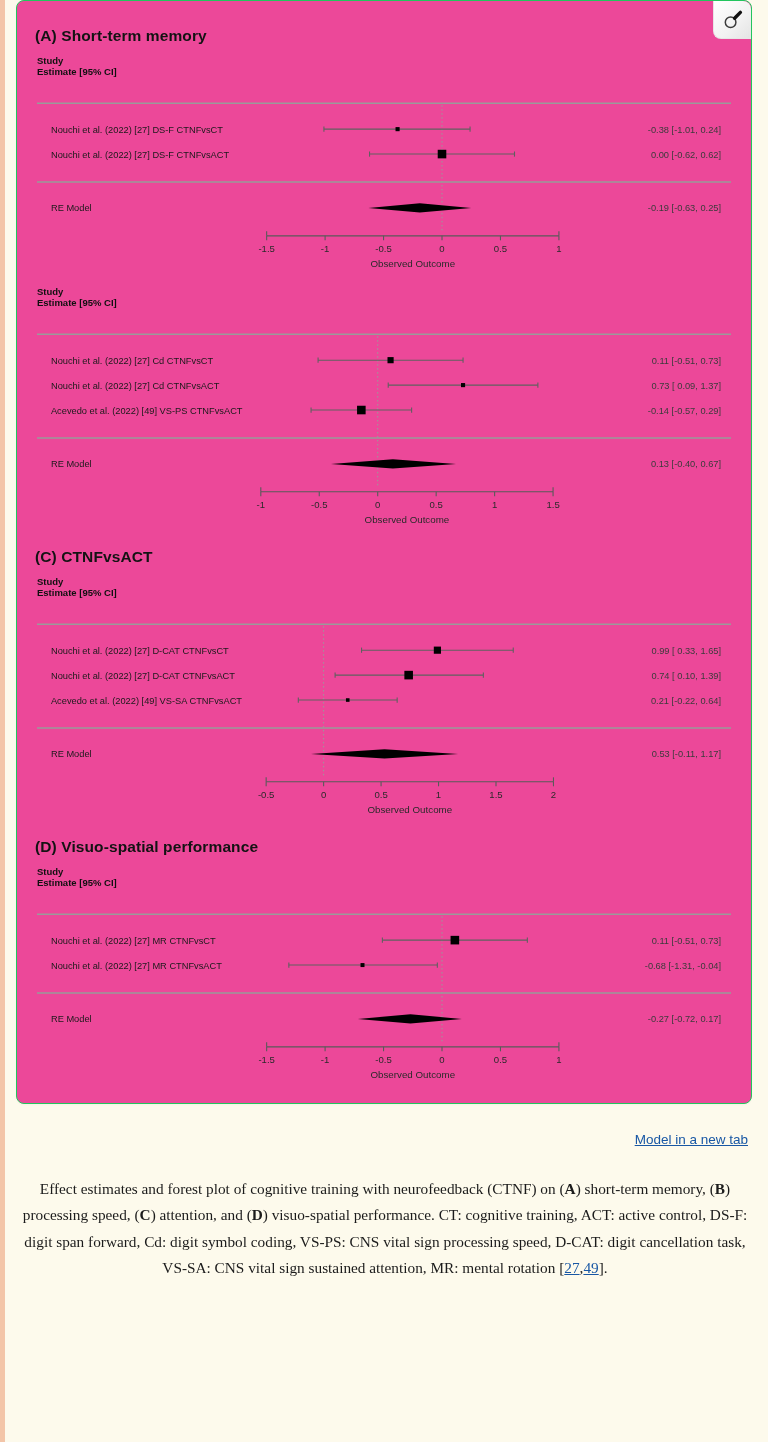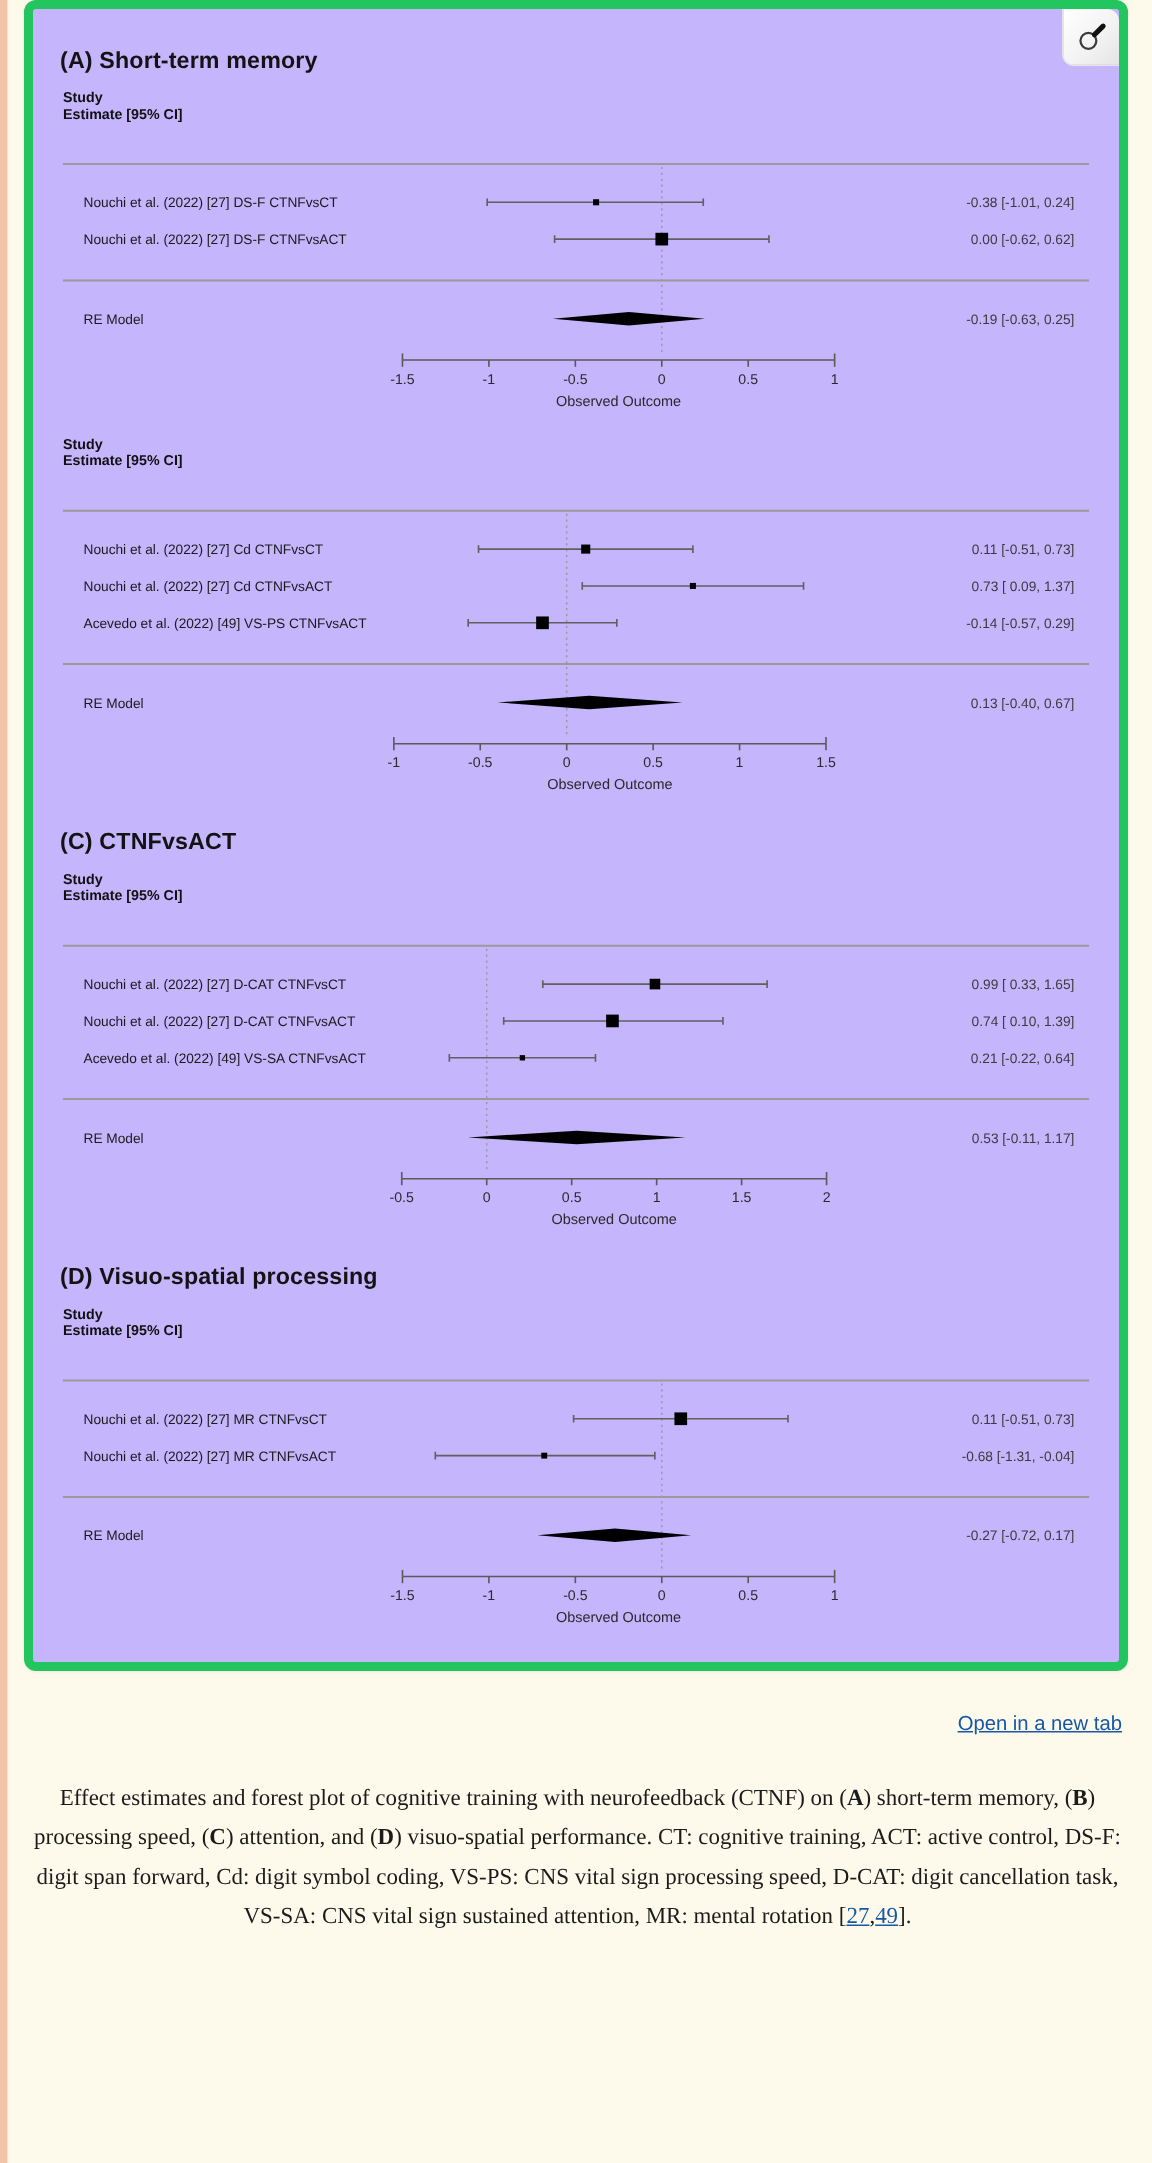--- a/index.html
+++ b/index.html
@@ -21,22 +21,22 @@
   }
   .wrap { padding: 0 16px; }
   .figure-label {
     font-family: "Liberation Sans", sans-serif;
     font-size: 15px;
     color: #1a1a1a;
     padding: 32px 0 14px 4px;
     letter-spacing: .1px;
   }
   .figure-card {
-    background: #c4b5fd;
-    border: 6px solid #22c55e;
+    background: #ec4899;
+    border: 1px solid #22c55e;
     border-radius: 8px;
     padding: 14px 16px 12px 16px;
     position: relative;
     box-shadow: 0 1px 2px rgba(0,0,0,.03);
   }
   .magnifier {
     position: absolute;
     top: 0px; right: 0px;
     width: 38px; height: 38px;
     border-bottom-left-radius: 8px;
@@ -254,21 +254,21 @@
             <line x1="406.6949152542373" x2="406.6949152542373" y1="184" y2="188.5" stroke="#5a5a5a" stroke-width="1.1"></line>
             <text x="406.6949152542373" y="200" font-size="9.6" fill="#2a2a2a" text-anchor="middle" font-family="&quot;Liberation Sans&quot;, sans-serif">1</text>
             <line x1="464.32203389830505" x2="464.32203389830505" y1="184" y2="188.5" stroke="#5a5a5a" stroke-width="1.1"></line>
             <text x="464.32203389830505" y="200" font-size="9.6" fill="#2a2a2a" text-anchor="middle" font-family="&quot;Liberation Sans&quot;, sans-serif">1.5</text>
             <line x1="521.9491525423729" x2="521.9491525423729" y1="184" y2="188.5" stroke="#5a5a5a" stroke-width="1.1"></line>
             <text x="521.9491525423729" y="200" font-size="9.6" fill="#2a2a2a" text-anchor="middle" font-family="&quot;Liberation Sans&quot;, sans-serif">2</text>
             <text x="377.8813559322034" y="215" font-size="9.8" fill="#2a2a2a" text-anchor="middle" font-family="&quot;Liberation Sans&quot;, sans-serif">Observed Outcome</text>
           </svg>
         </div>
         <div class="panel">
-          <div class="panel-title">(D) Visuo-spatial processing</div>
+          <div class="panel-title">(D) Visuo-spatial performance</div>
           <div class="panel-head">
             <span>Study</span>
             <span>Estimate [95% CI]</span>
           </div>
           <svg viewBox="0 0 704 203" width="704" height="203" class="plot-svg">
             <line x1="4" x2="700" y1="26" y2="26" stroke="#9a9a9a" stroke-width="1.4"></line>
             <line x1="4" x2="700" y1="105" y2="105" stroke="#9a9a9a" stroke-width="1.4"></line>
             <line x1="410.17241379310343" x2="410.17241379310343" y1="28" y2="155" stroke="#9b9b9b" stroke-width="1" stroke-dasharray="1.5,2.5"></line>
             <g>
               <text x="18" y="55.5" font-size="9.3" fill="#1a1a1a" font-family="&quot;Liberation Sans&quot;, sans-serif">Nouchi et al. (2022) [27] MR CTNFvsCT</text>
@@ -305,20 +305,20 @@
             <line x1="527.4137931034483" x2="527.4137931034483" y1="159" y2="163.5" stroke="#5a5a5a" stroke-width="1.1"></line>
             <text x="527.4137931034483" y="175" font-size="9.6" fill="#2a2a2a" text-anchor="middle" font-family="&quot;Liberation Sans&quot;, sans-serif">1</text>
             <text x="380.8620689655172" y="190" font-size="9.8" fill="#2a2a2a" text-anchor="middle" font-family="&quot;Liberation Sans&quot;, sans-serif">Observed Outcome</text>
           </svg>
         </div>
       </div>
 
   </div>
 
   <div class="link-row">
-    <a class="open-tab-link" href="#">Open in a new tab</a>
+    <a class="open-tab-link" href="#">Model in a new tab</a>
   </div>
 
   <div class="caption">
     <span>Effect estimates and forest plot of cognitive training with neurofeedback (CTNF) on (</span><b>A</b><span>) short-term memory, (</span><b>B</b><span>) processing speed, (</span><b>C</b><span>) attention, and (</span><b>D</b><span>) visuo-spatial performance. CT: cognitive training, ACT: active control, DS-F: digit span forward, Cd: digit symbol coding, VS-PS: CNS vital sign processing speed, D-CAT: digit cancellation task, VS-SA: CNS vital sign sustained attention, MR: mental rotation [</span><a class="cap-ref" href="#">27</a><span>,</span><a class="cap-ref" href="#">49</a><span>].</span>
   </div>
 
 </div>
 
 </body></html>

